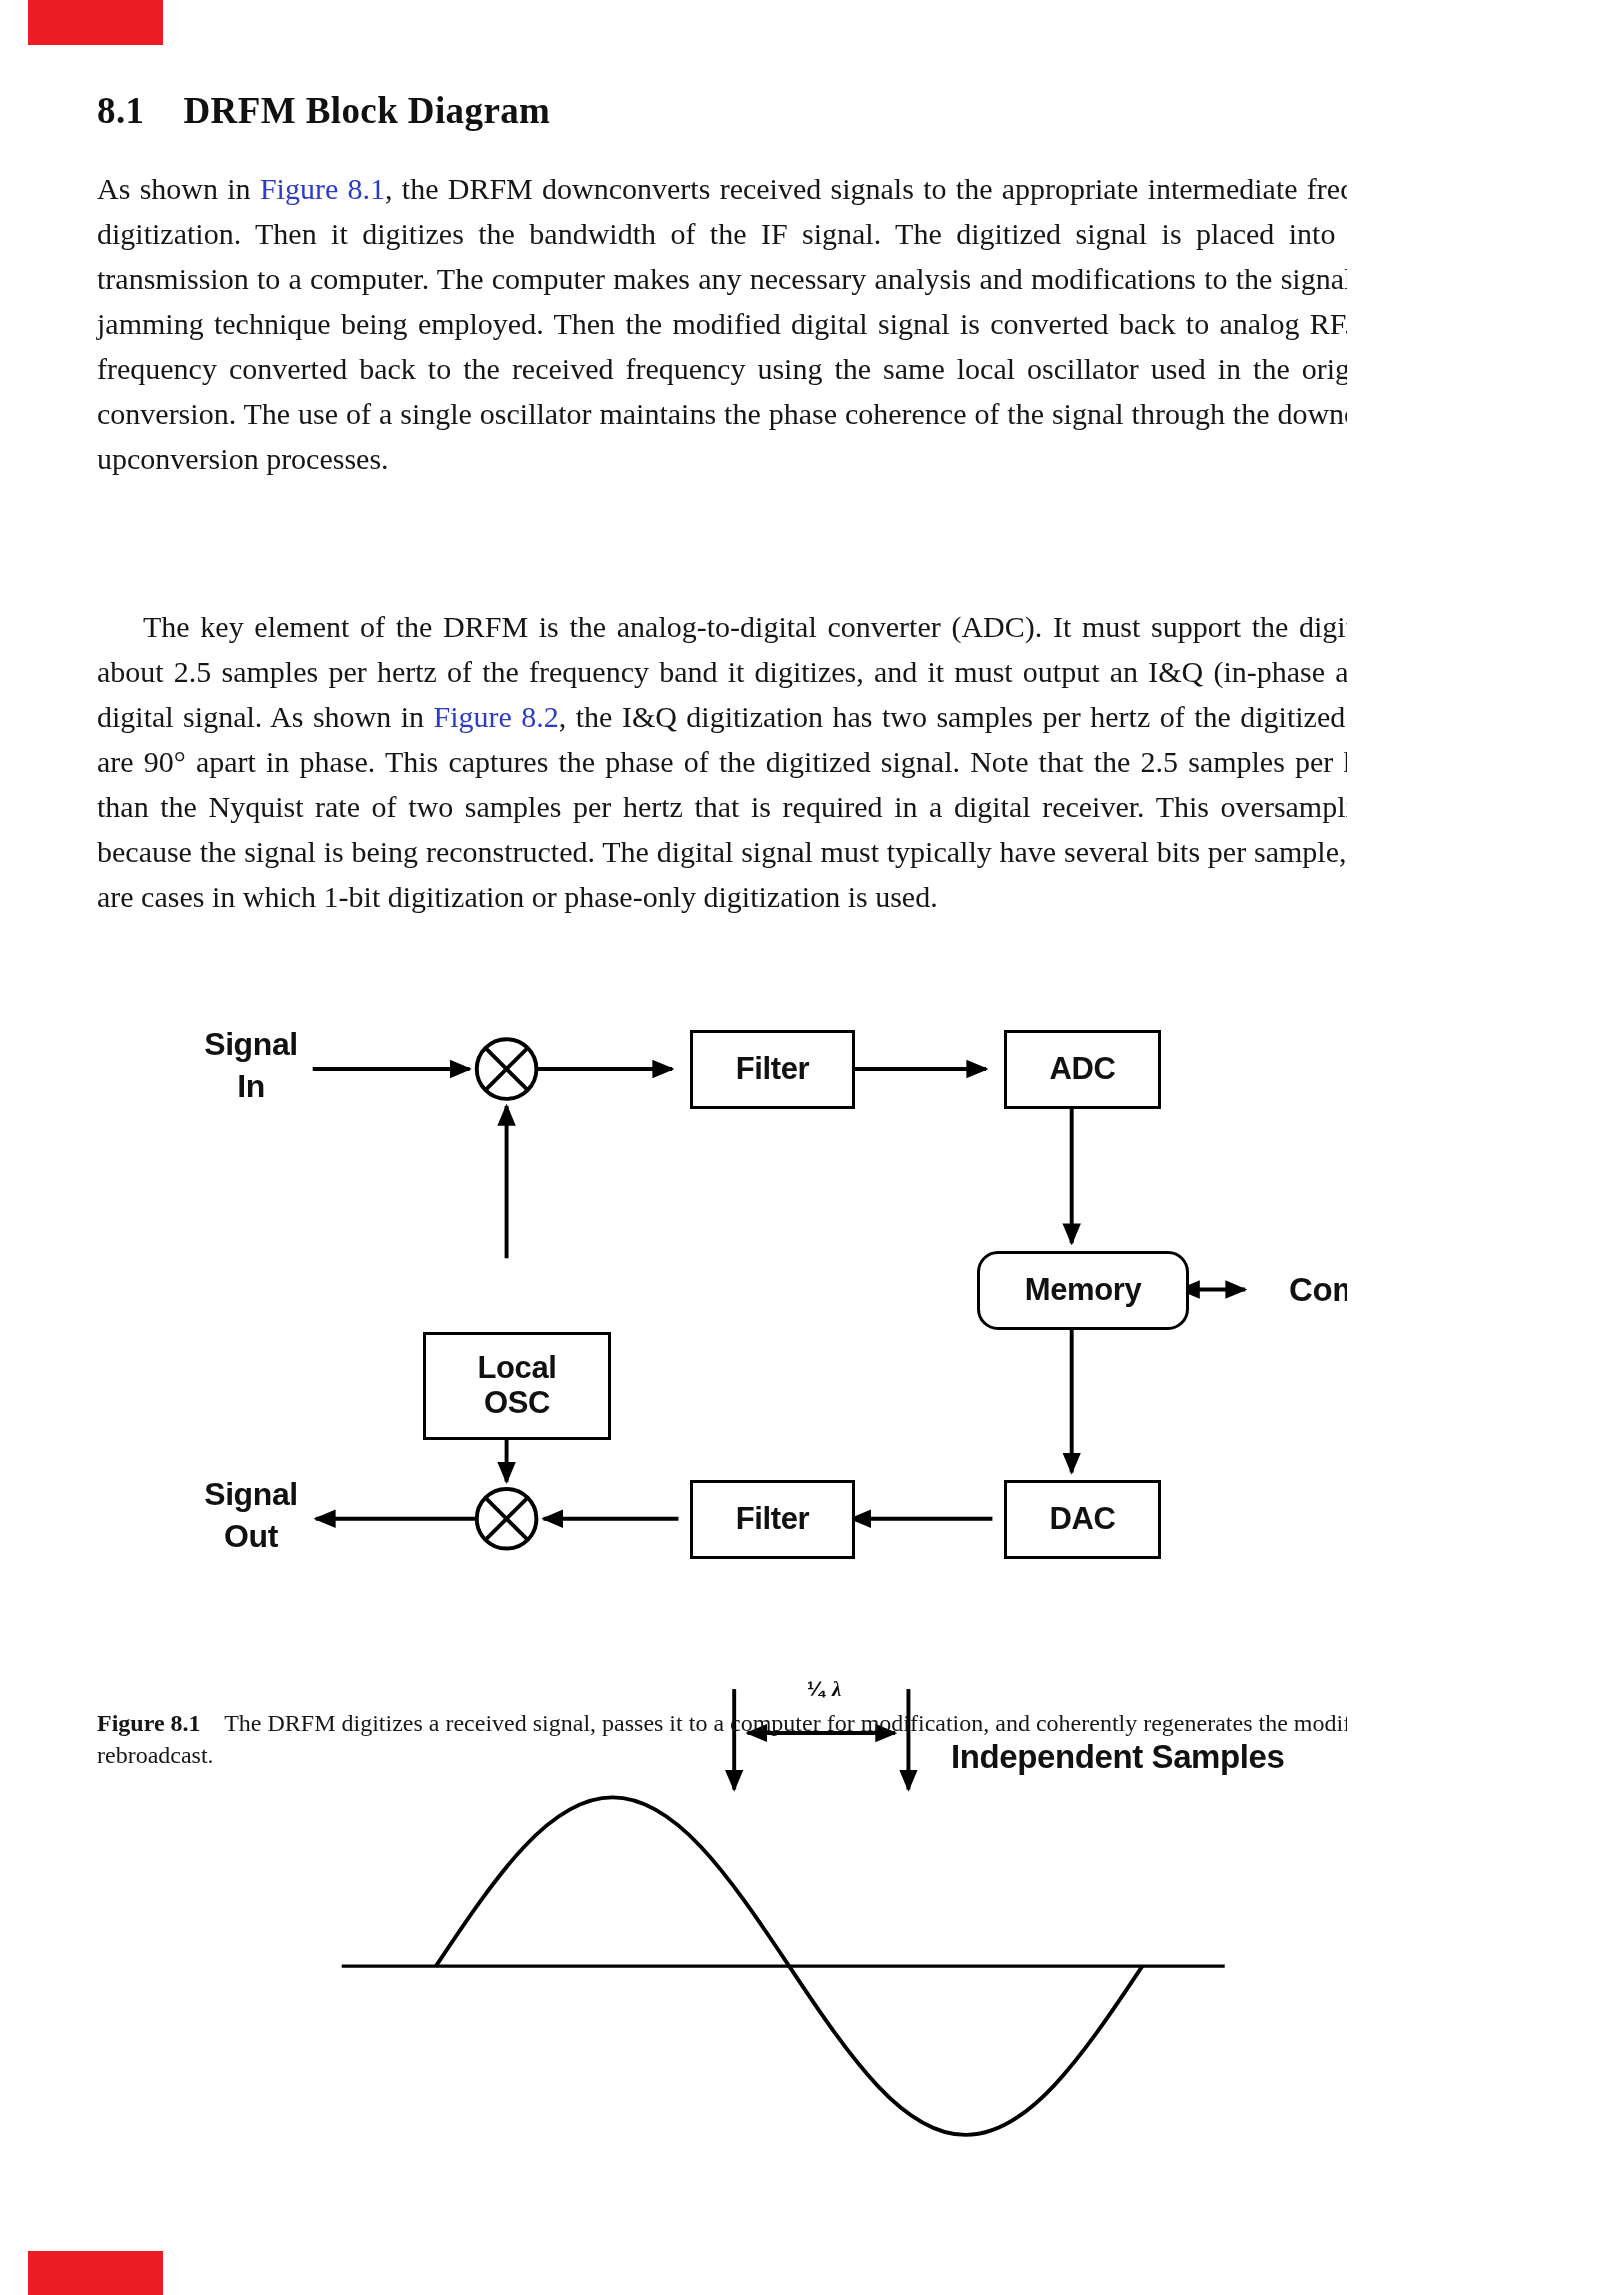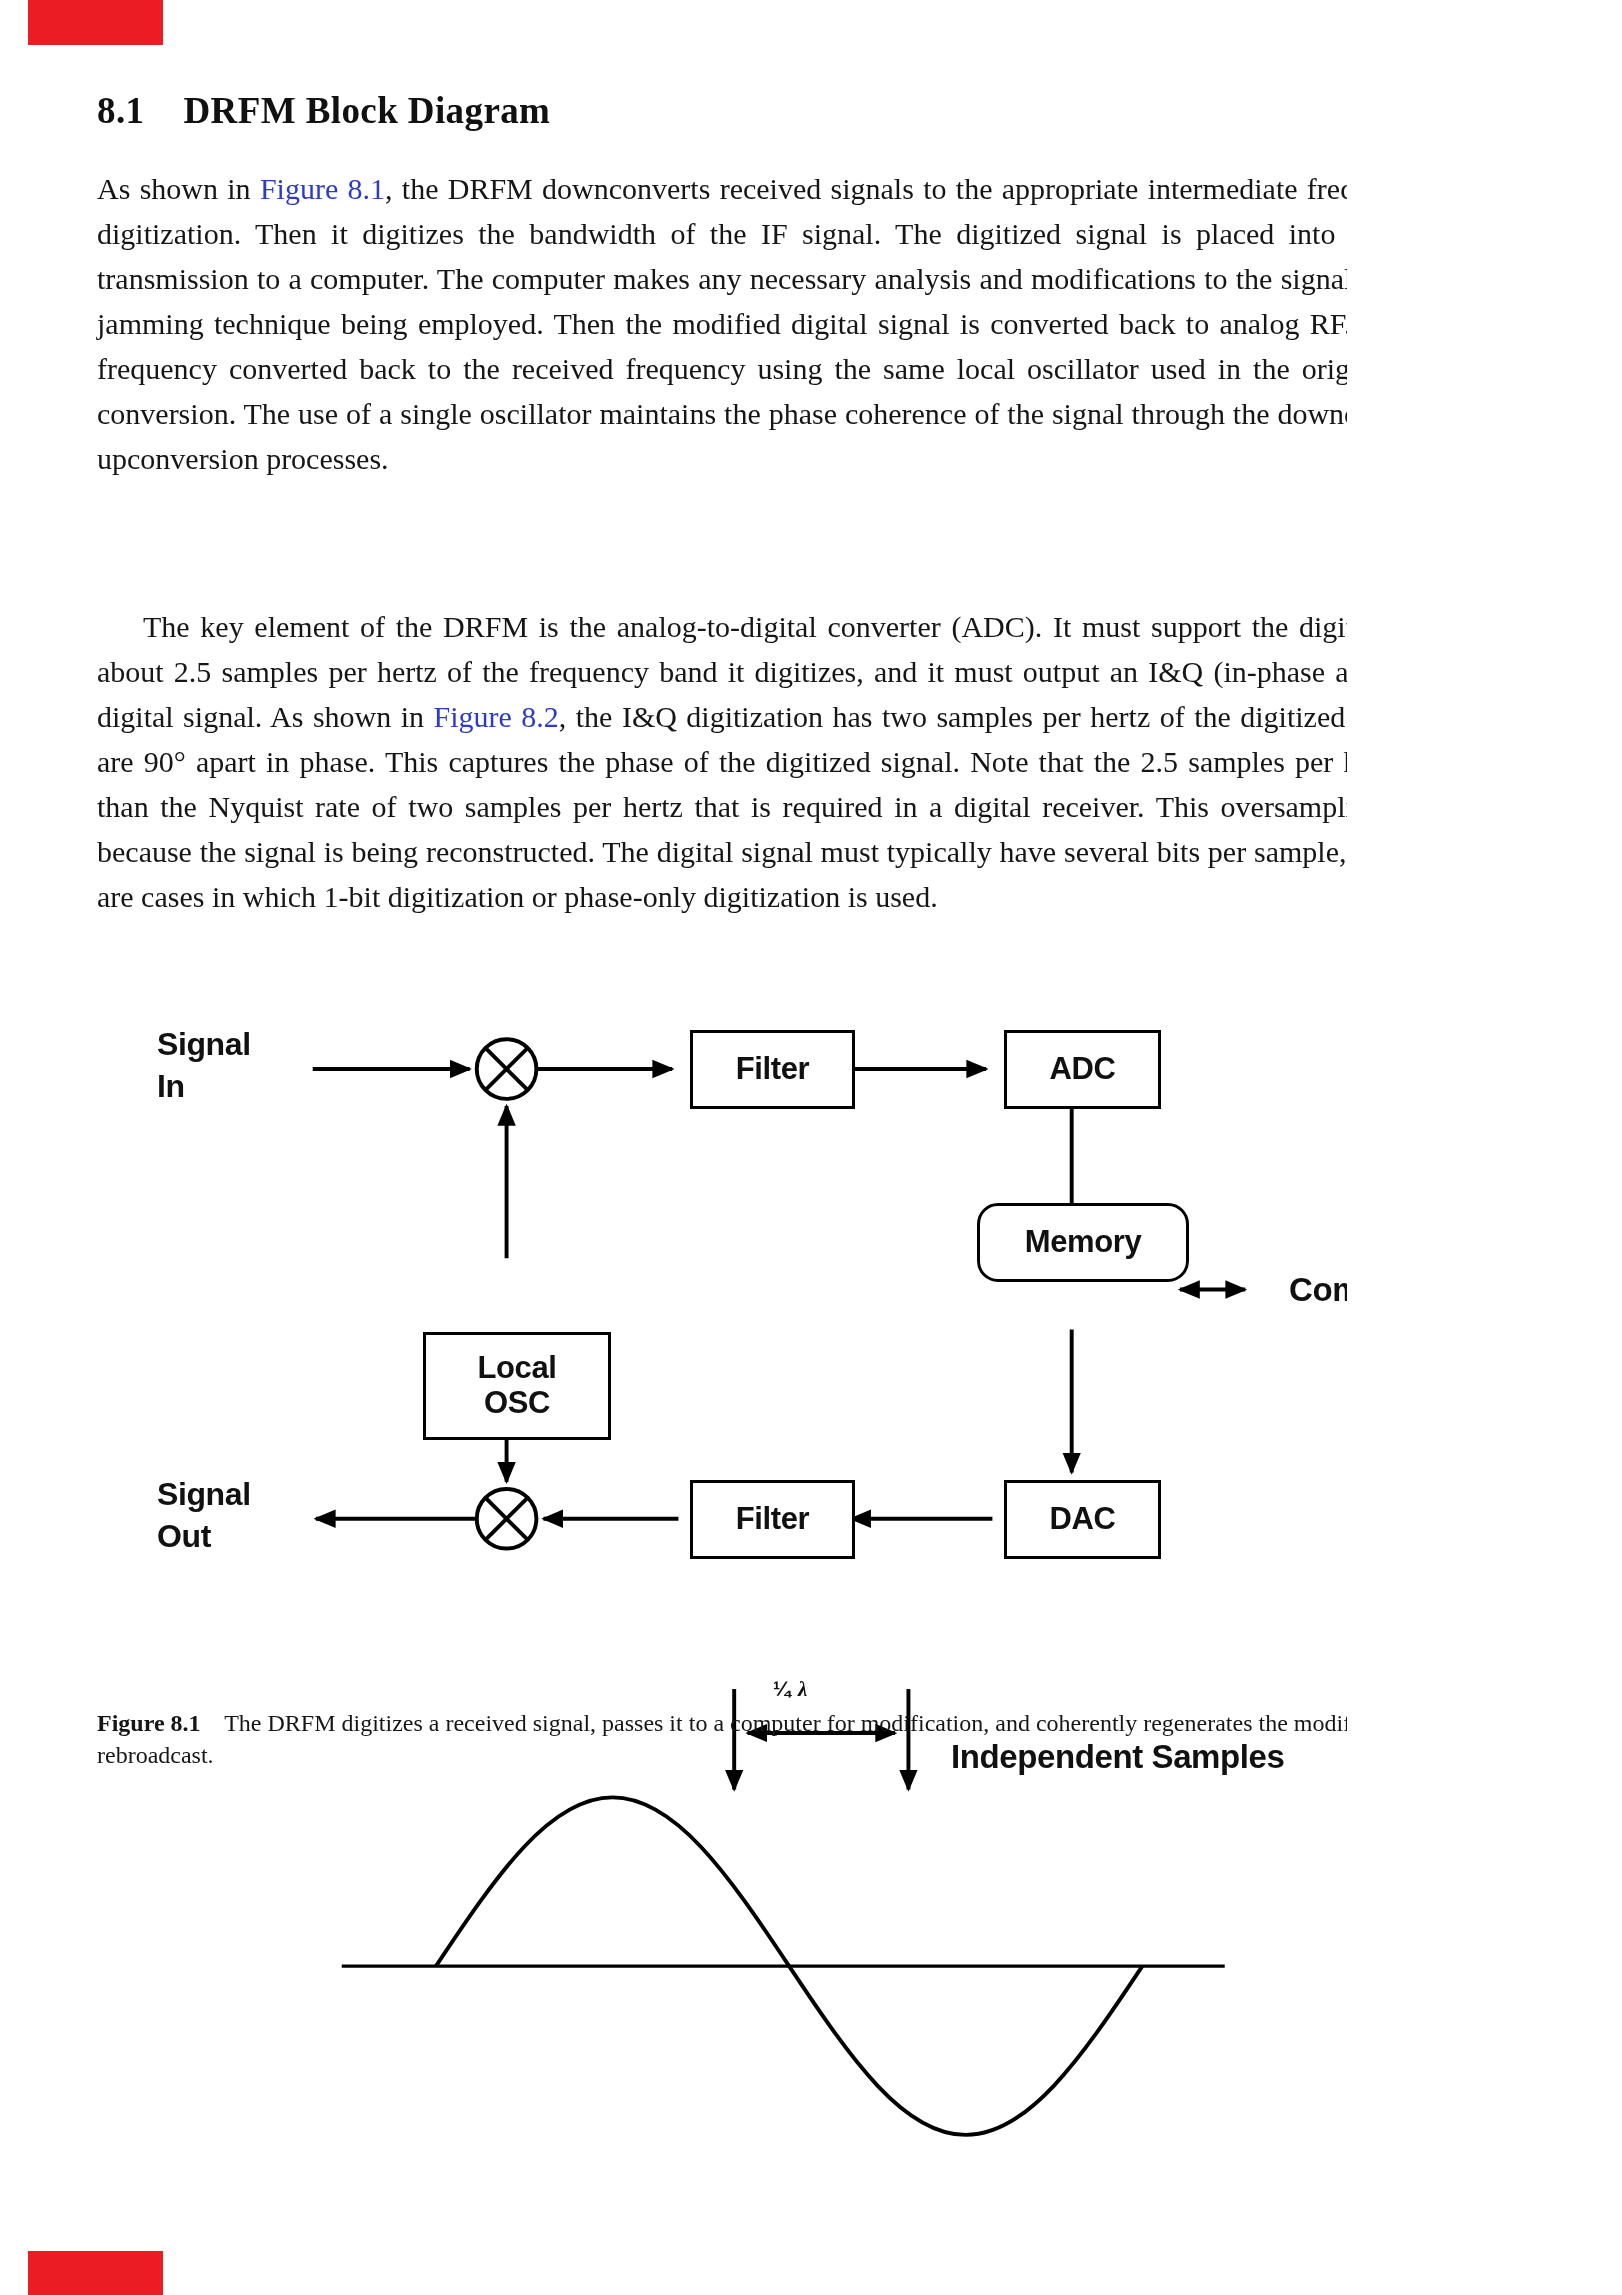--- a/index.html
+++ b/index.html
@@ -27,21 +27,21 @@
   .dbox {
     position:absolute; border:3.9px solid #000; background:#fff;
     display:flex; flex-direction:column; align-items:center; justify-content:center;
     font-family:"Liberation Sans", sans-serif; font-weight:bold; font-size:31px;
     color:#111; line-height:1.12; letter-spacing:-0.4px;margin-left:11px;
   }
   .dlabel {
     position:absolute; font-family:"Liberation Sans", sans-serif; font-weight:bold;
     color:#111; letter-spacing:-0.4px;
   }
-  .center { }
+  .center { text-align:center; }
   #connectors { position:absolute; left:0; top:0; pointer-events:none; }
 
   .caption { position:absolute; left:97px; top:1707px; width:1430px; font-size:24px; line-height:32px; color:#161616; }
   .caption b { margin-right:23.6px; }
 </style>
 </head>
 <body>
 
 <div id="page">
 
@@ -97,21 +97,21 @@
   </div>
 
   <div class="dbox" style="left:679px; top:1030px; width:165px; height:79px;">
     <span>Filter</span>
   </div>
 
   <div class="dbox" style="left:993px; top:1030px; width:157px; height:79px;">
     <span>ADC</span>
   </div>
 
-  <div class="dbox" style="left:966px; top:1203px; width:212px; height:79px;border-radius:21px;">
+  <div class="dbox" style="left:966px; top:1251px; width:212px; height:79px;border-radius:21px;">
     <span>Memory</span>
   </div>
 
   <div class="dlabel" style="left:1289px; top:1272px; font-size:33px; line-height:35px;">Computer</div>
 
   <div class="dbox" style="left:412px; top:1332px; width:188px; height:108px;">
     <span>Local</span>
     <span>OSC</span>
   </div>
 

